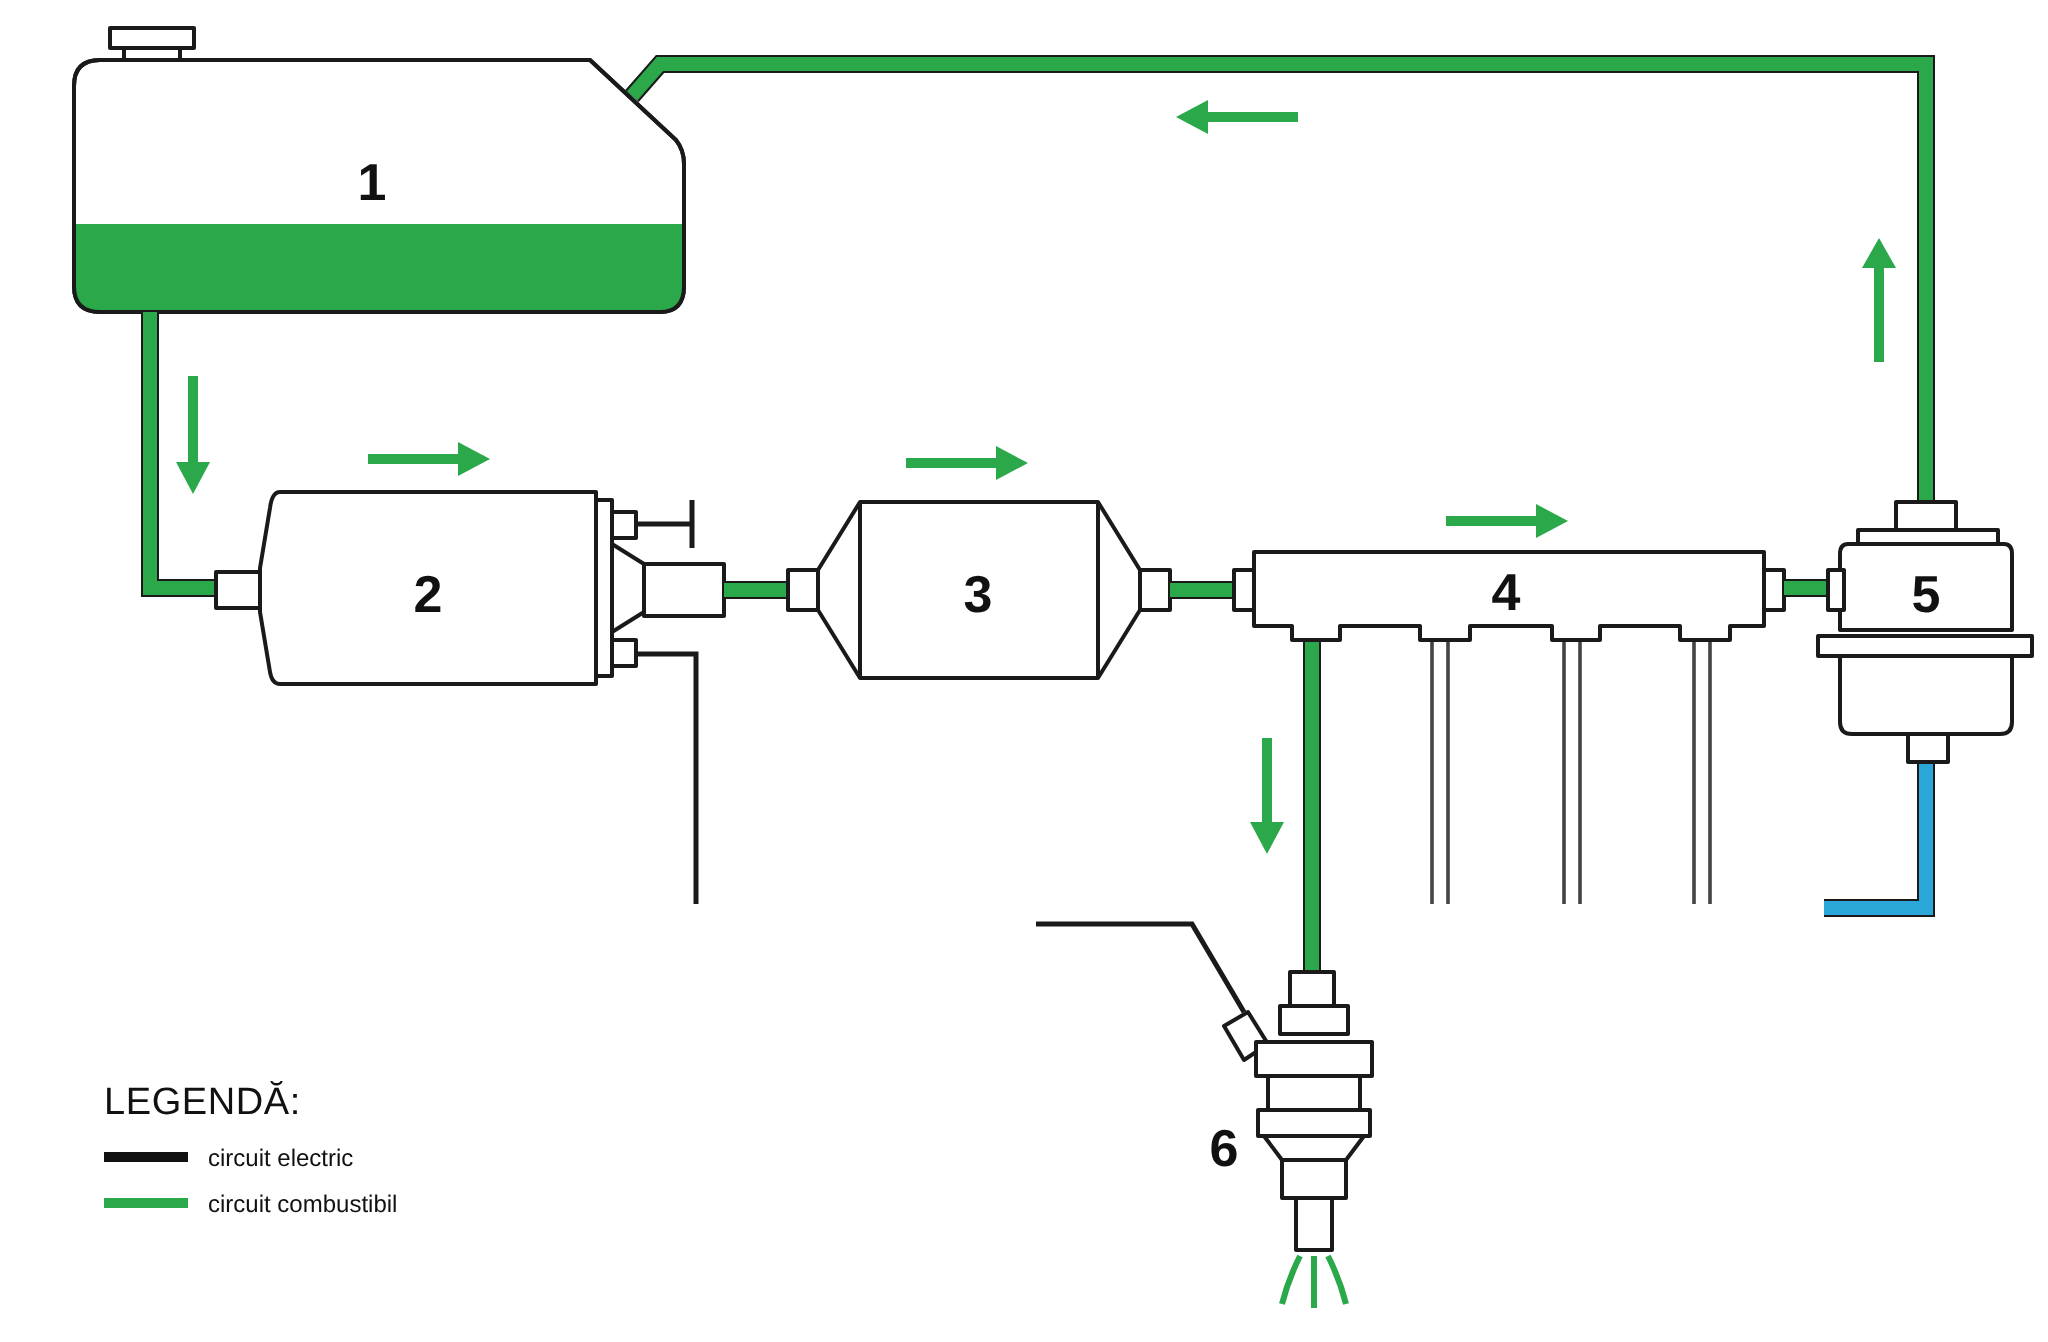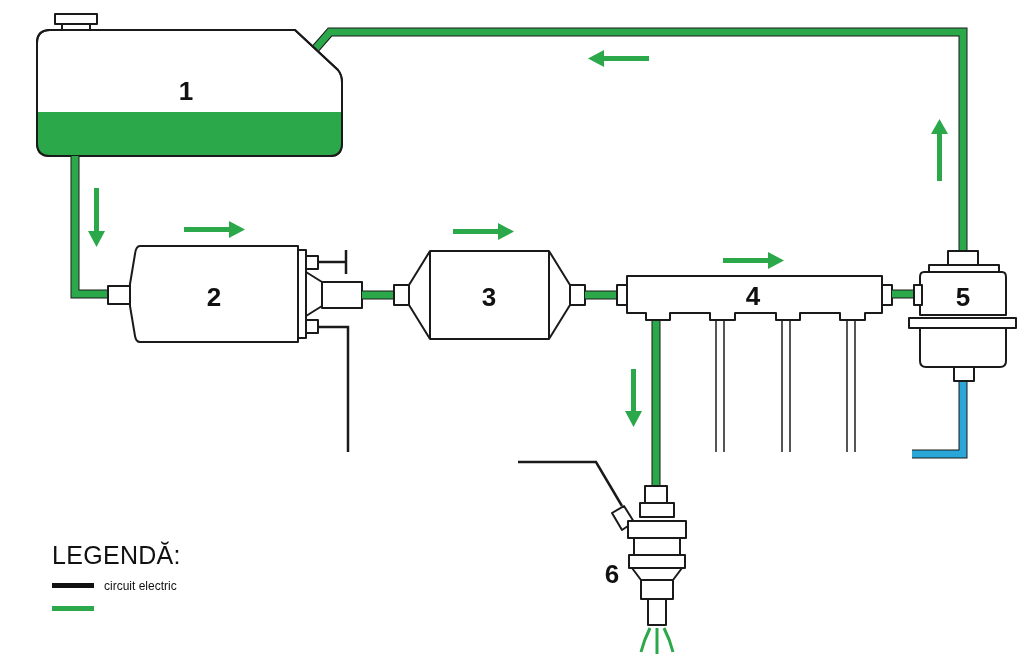--- a/index.html
+++ b/index.html
@@ -5,21 +5,21 @@
   html, body { margin: 0; padding: 0; background: #ffffff; }
   body { width: 1024px; height: 671px; position: relative; overflow: hidden; font-family: "Liberation Sans", sans-serif; }
   svg { position: absolute; left: 0; top: 0; }
   .outline { fill: #ffffff; stroke: #1a1a1a; stroke-width: 2; stroke-linejoin: round; }
   .wire { fill: none; stroke: #1a1a1a; stroke-width: 2.5; }
   .fuel { fill: none; stroke-width: 7; stroke-linecap: butt; stroke-linejoin: miter; }
   .fuel-edge { fill: none; stroke: #1a1a1a; stroke-width: 9; stroke-linejoin: miter; }
   .air { fill: none; stroke-width: 7; stroke-linejoin: miter; }
   .label { font-family: "Liberation Sans", sans-serif; font-size: 26px; font-weight: bold; fill: #111; text-anchor: middle; }
   .legend { position: absolute; left: 52px; top: 541px; color: #111; font-family: "Liberation Sans", sans-serif; }
-  .legend-title { font-size: 25px; margin-bottom: 4px; letter-spacing: 0.3px; }
+  .legend-title { font-size: 19px; margin-bottom: 4px; letter-spacing: 0.3px; }
   .legend-row { display: flex; align-items: center; height: 23px; font-size: 12px; }
   .legend-swatch { width: 42px; height: 5px; margin-right: 10px; }
 </style>
 </head>
 <body>
 
 <svg width="1024" height="671" viewBox="0 0 1024 671">
 
   <path class="fuel-edge" d="M963,252 L963,32 L330,32 L316,48"></path>
   <path class="fuel" d="M963,252 L963,32 L330,32 L316,48" style="stroke: rgb(42, 168, 74);"></path>
@@ -153,14 +153,15 @@
 </svg>
 
 <div class="legend">
   <div class="legend-title">LEGENDĂ:</div>
   <div class="legend-row">
     <span class="legend-swatch" style="background: rgb(17, 17, 17);"></span>
     <span>circuit electric</span>
   </div>
   <div class="legend-row">
     <span class="legend-swatch" style="background: rgb(42, 168, 74);"></span>
+    <span>circuit combustibil</span>
   </div>
 </div>
 
 </body></html>

